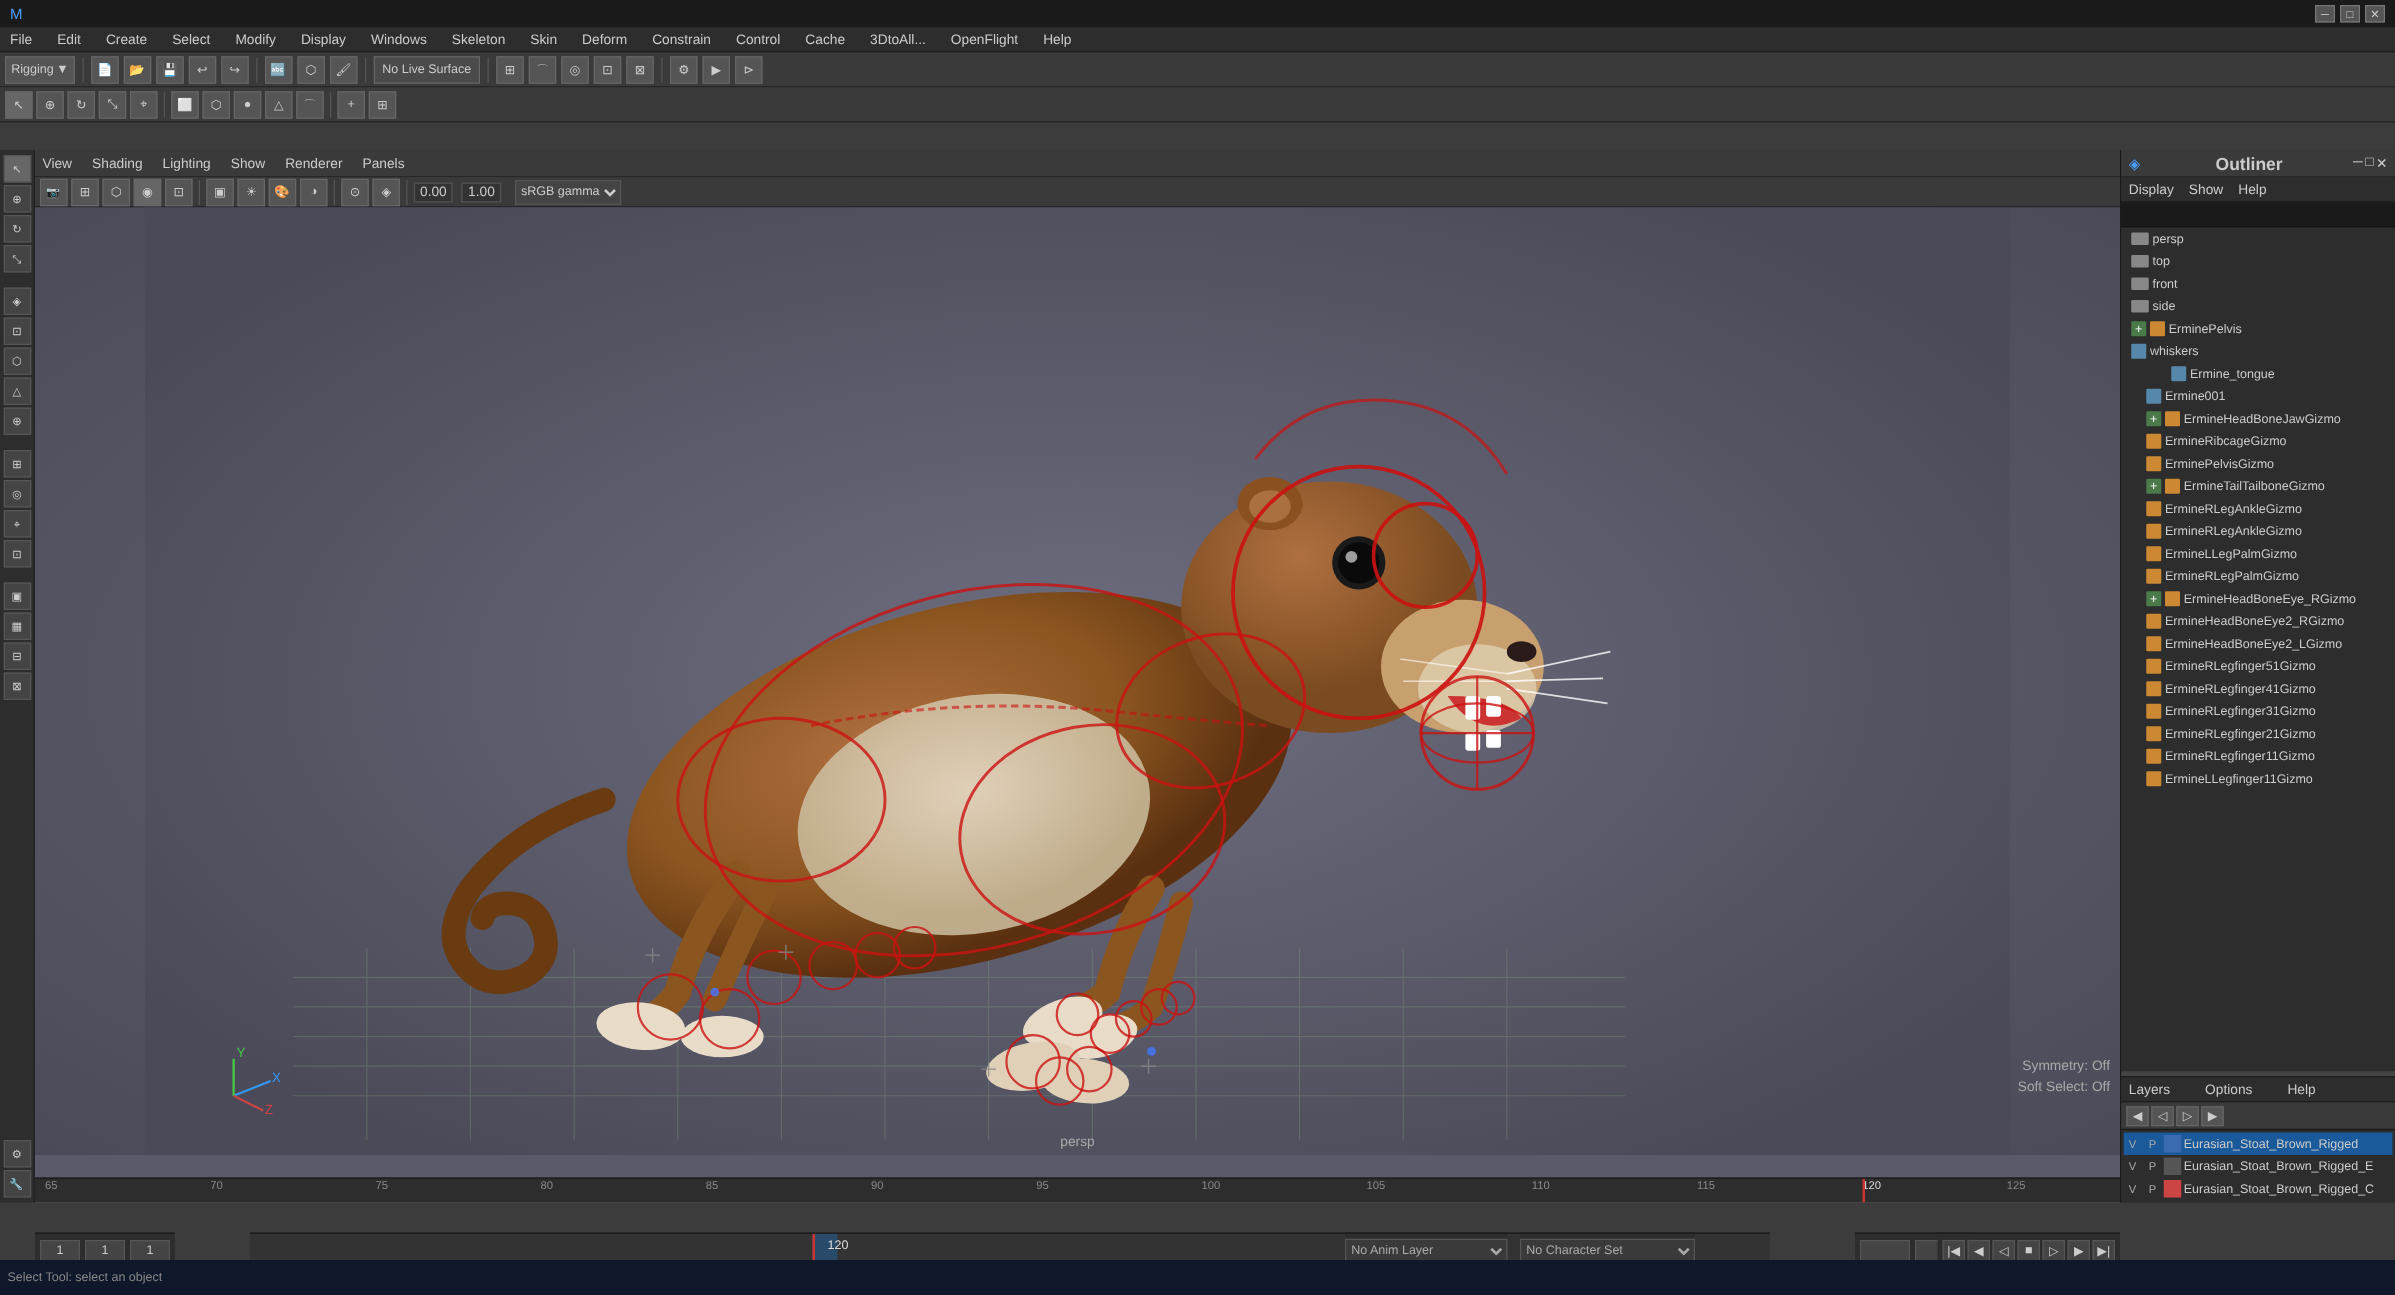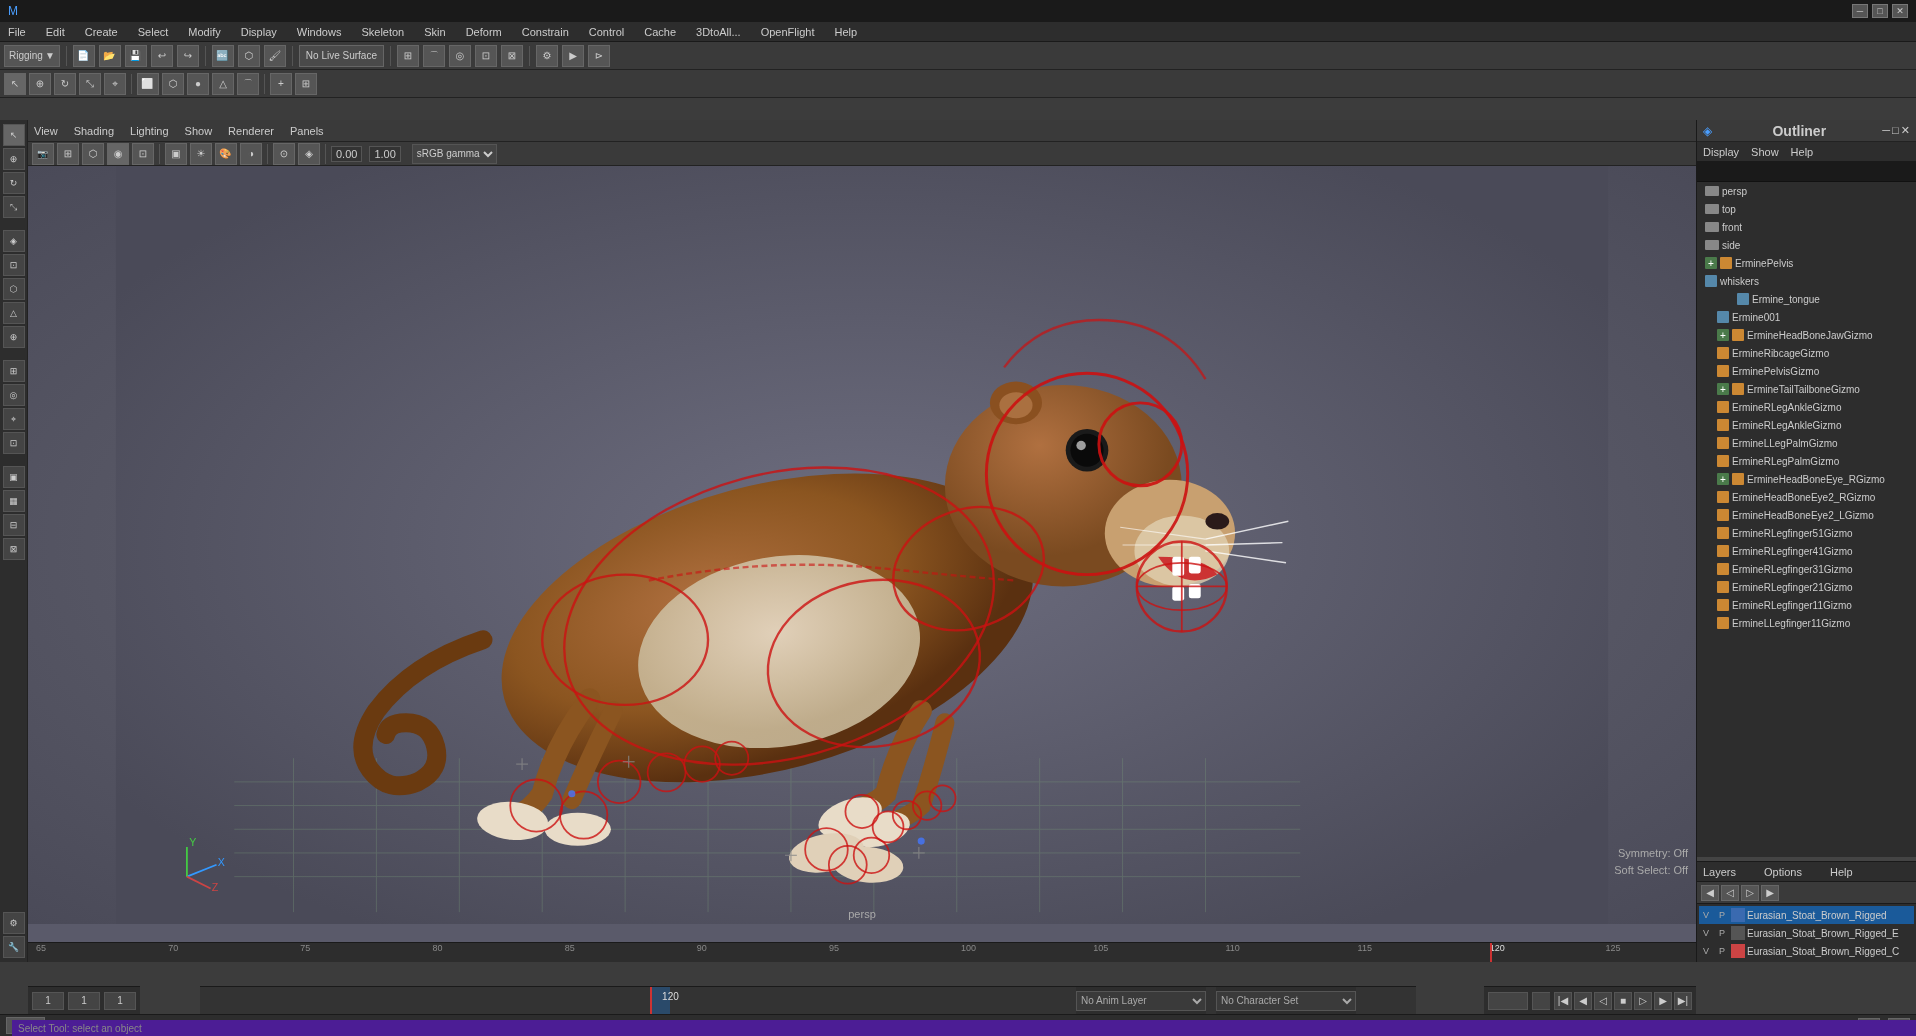--- a/index.html
+++ b/index.html
@@ -180,22 +180,22 @@
     #status-bar {
       flex: 1; color: #888; font-size: 10px; text-align: center; overflow: hidden; white-space: nowrap;
     }
     #char-set { color: #888; font-size: 10px; }
     .anim-btn { width: 18px; height: 18px; background: #444; border: 1px solid #555; color: #ccc; font-size: 10px; display:flex;align-items:center;justify-content:center; cursor:pointer; }
     .frame-input { width: 32px; height: 18px; background: #444; border: 1px solid #555; color: #ccc; font-size: 10px; text-align:center; }
     .range-input { width: 40px; height: 18px; background: #444; border: 1px solid #555; color: #ccc; font-size: 10px; text-align:center; }
 
     
     #select-status {
-      position: absolute; bottom: 0; left: 12px; right: 0; height: 16px;
-      background: #4c1d95; display: flex; align-items: center; padding: 0 6px;
+      position: absolute; bottom: 0; left: 0; right: 0; height: 28px;
+      background: #0f172a; display: flex; align-items: center; padding: 0 6px;
       font-size: 10px; color: #888;
     }
   </style>
 </head>
 <body>
 
 <div id="titlebar">
   <span style="font-size:12px; color:#4a9eff;">M</span>
   <div class="win-controls">
     <div class="win-btn">─</div>

